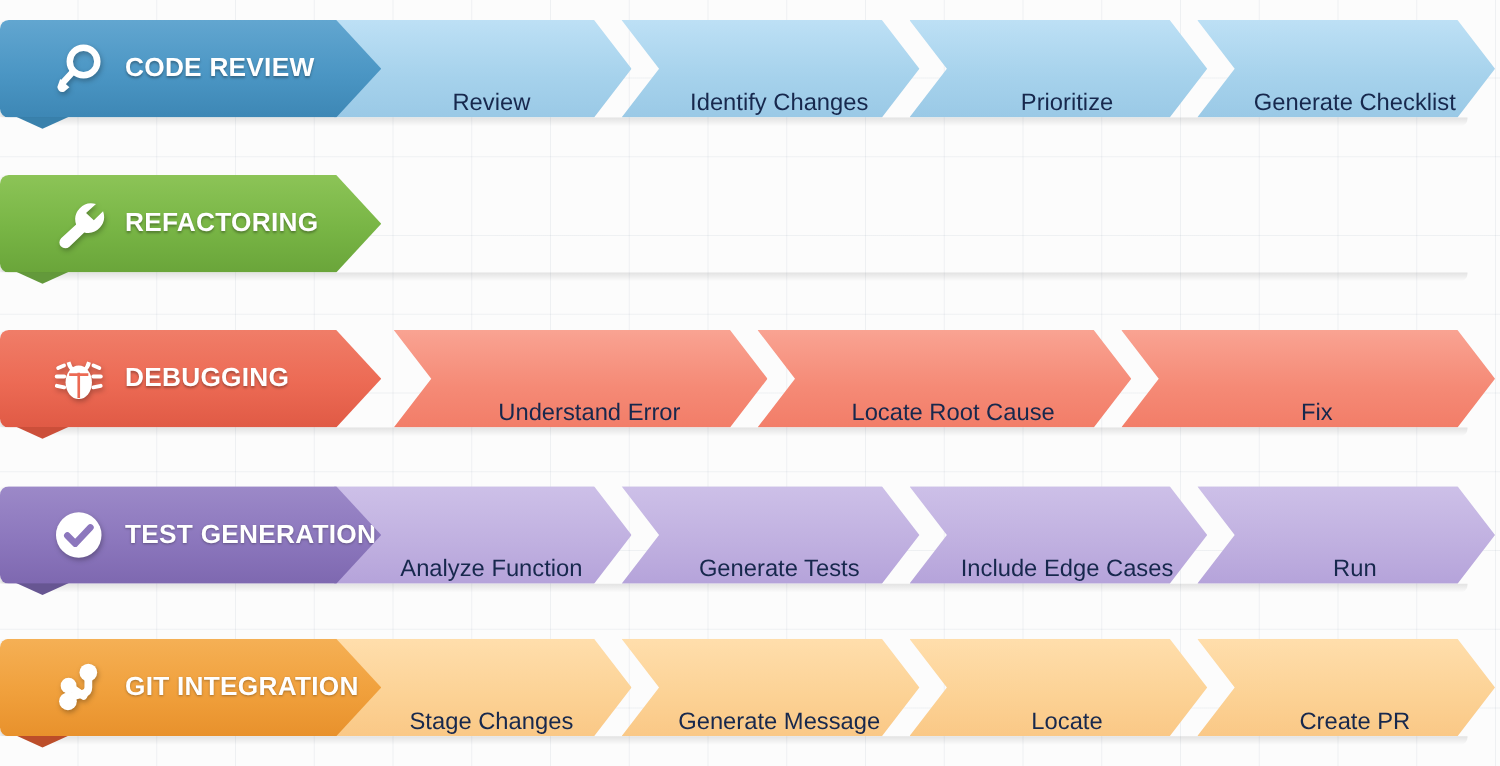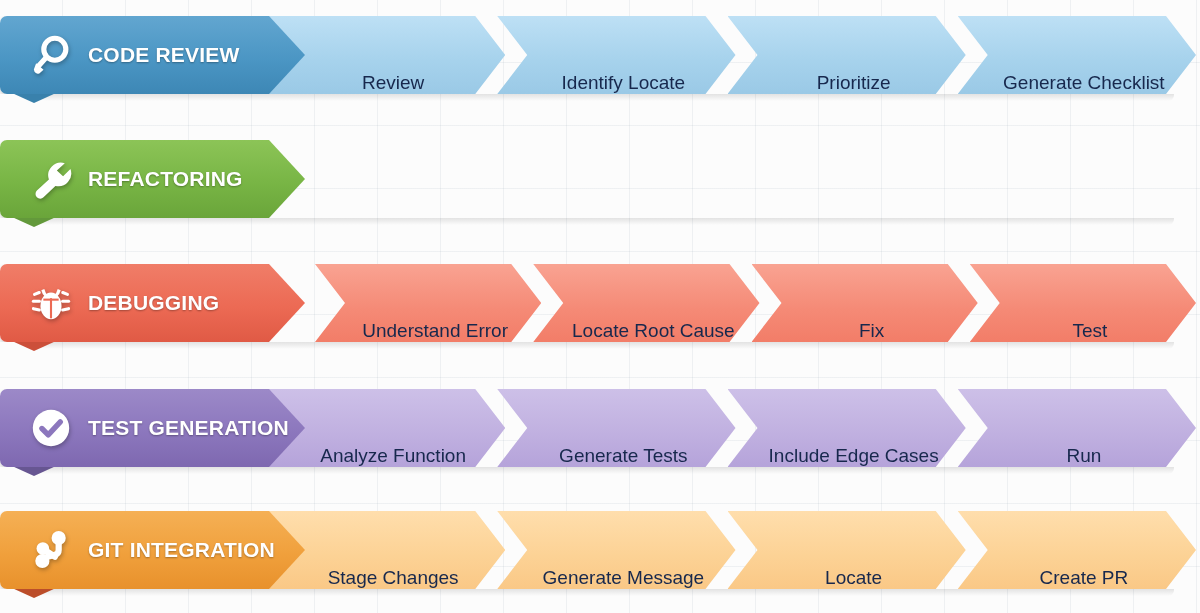--- a/index.html
+++ b/index.html
@@ -51,21 +51,21 @@
   }
 
   
   .seg-head {
     position: relative;
     z-index: 2;
     width: 305px;
     display: flex;
     align-items: center;
     gap: 14px;
-    padding-left: 28px;
+    padding-left: 40px;
     box-sizing: border-box;
     background: linear-gradient(180deg, var(--head-lt) 0%, var(--head) 55%, var(--head-dk) 100%);
     border-top-left-radius: 7px;
     border-bottom-left-radius: 7px;
     -webkit-clip-path: polygon(0 0, calc(100% - 36px) 0, 100% 50%, calc(100% - 36px) 100%, 0 100%);
     clip-path: polygon(0 0, calc(100% - 36px) 0, 100% 50%, calc(100% - 36px) 100%, 0 100%);
     box-shadow: 0 2px 4px rgba(0,0,0,.18);
   }
   .seg-head .label {
     color: #ffffff;
@@ -143,21 +143,21 @@
             <path d="M8.5 32.5 L16.2 39.4 L11.8 43.2 Q7.2 44.6 6.1 39.2 Z" fill="#ffffff"></path>
           </svg>
         </span>
         <span class="label">CODE REVIEW</span>
       </div>
       <div class="steps">
         <div class="seg-step">
           <span class="steplabel">Review</span>
         </div>
         <div class="seg-step">
-          <span class="steplabel">Identify Locate</span>
+          <span class="steplabel">Identify Changes</span>
         </div>
         <div class="seg-step">
           <span class="steplabel">Prioritize</span>
         </div>
         <div class="seg-step">
           <span class="steplabel">Generate Checklist</span>
         </div>
       </div>
     </div>
     <div class="row-shadow" style="top: 218px;"></div>
@@ -198,23 +198,20 @@
       <div class="steps">
         <div class="seg-step">
           <span class="steplabel">Understand Error</span>
         </div>
         <div class="seg-step">
           <span class="steplabel">Locate Root Cause</span>
         </div>
         <div class="seg-step">
           <span class="steplabel">Fix</span>
         </div>
-        <div class="seg-step">
-          <span class="steplabel">Test</span>
-        </div>
       </div>
     </div>
     <div class="row-shadow" style="top: 467px;"></div>
     <div class="row" style="top: 389px; --head: #8c77bd; --head-lt: #9c89c8; --head-dk: #7e68b0; --fold: #5f4d8c; --lite: #c0b0e0; --lite-lt: #cdc0e8; --lite-dk: #b5a3da;">
       <div class="seg-head">
         <span class="icon">
           <svg viewBox="0 0 48 48" width="46" height="46">
             <circle cx="24" cy="24" r="19" fill="#ffffff"></circle>
             <path d="M14.5 24.5 l6.6 6.6 l12.6 -13.4" fill="none" stroke="#8c77bd" stroke-width="5.6" stroke-linecap="round" stroke-linejoin="round"></path>
           </svg>

